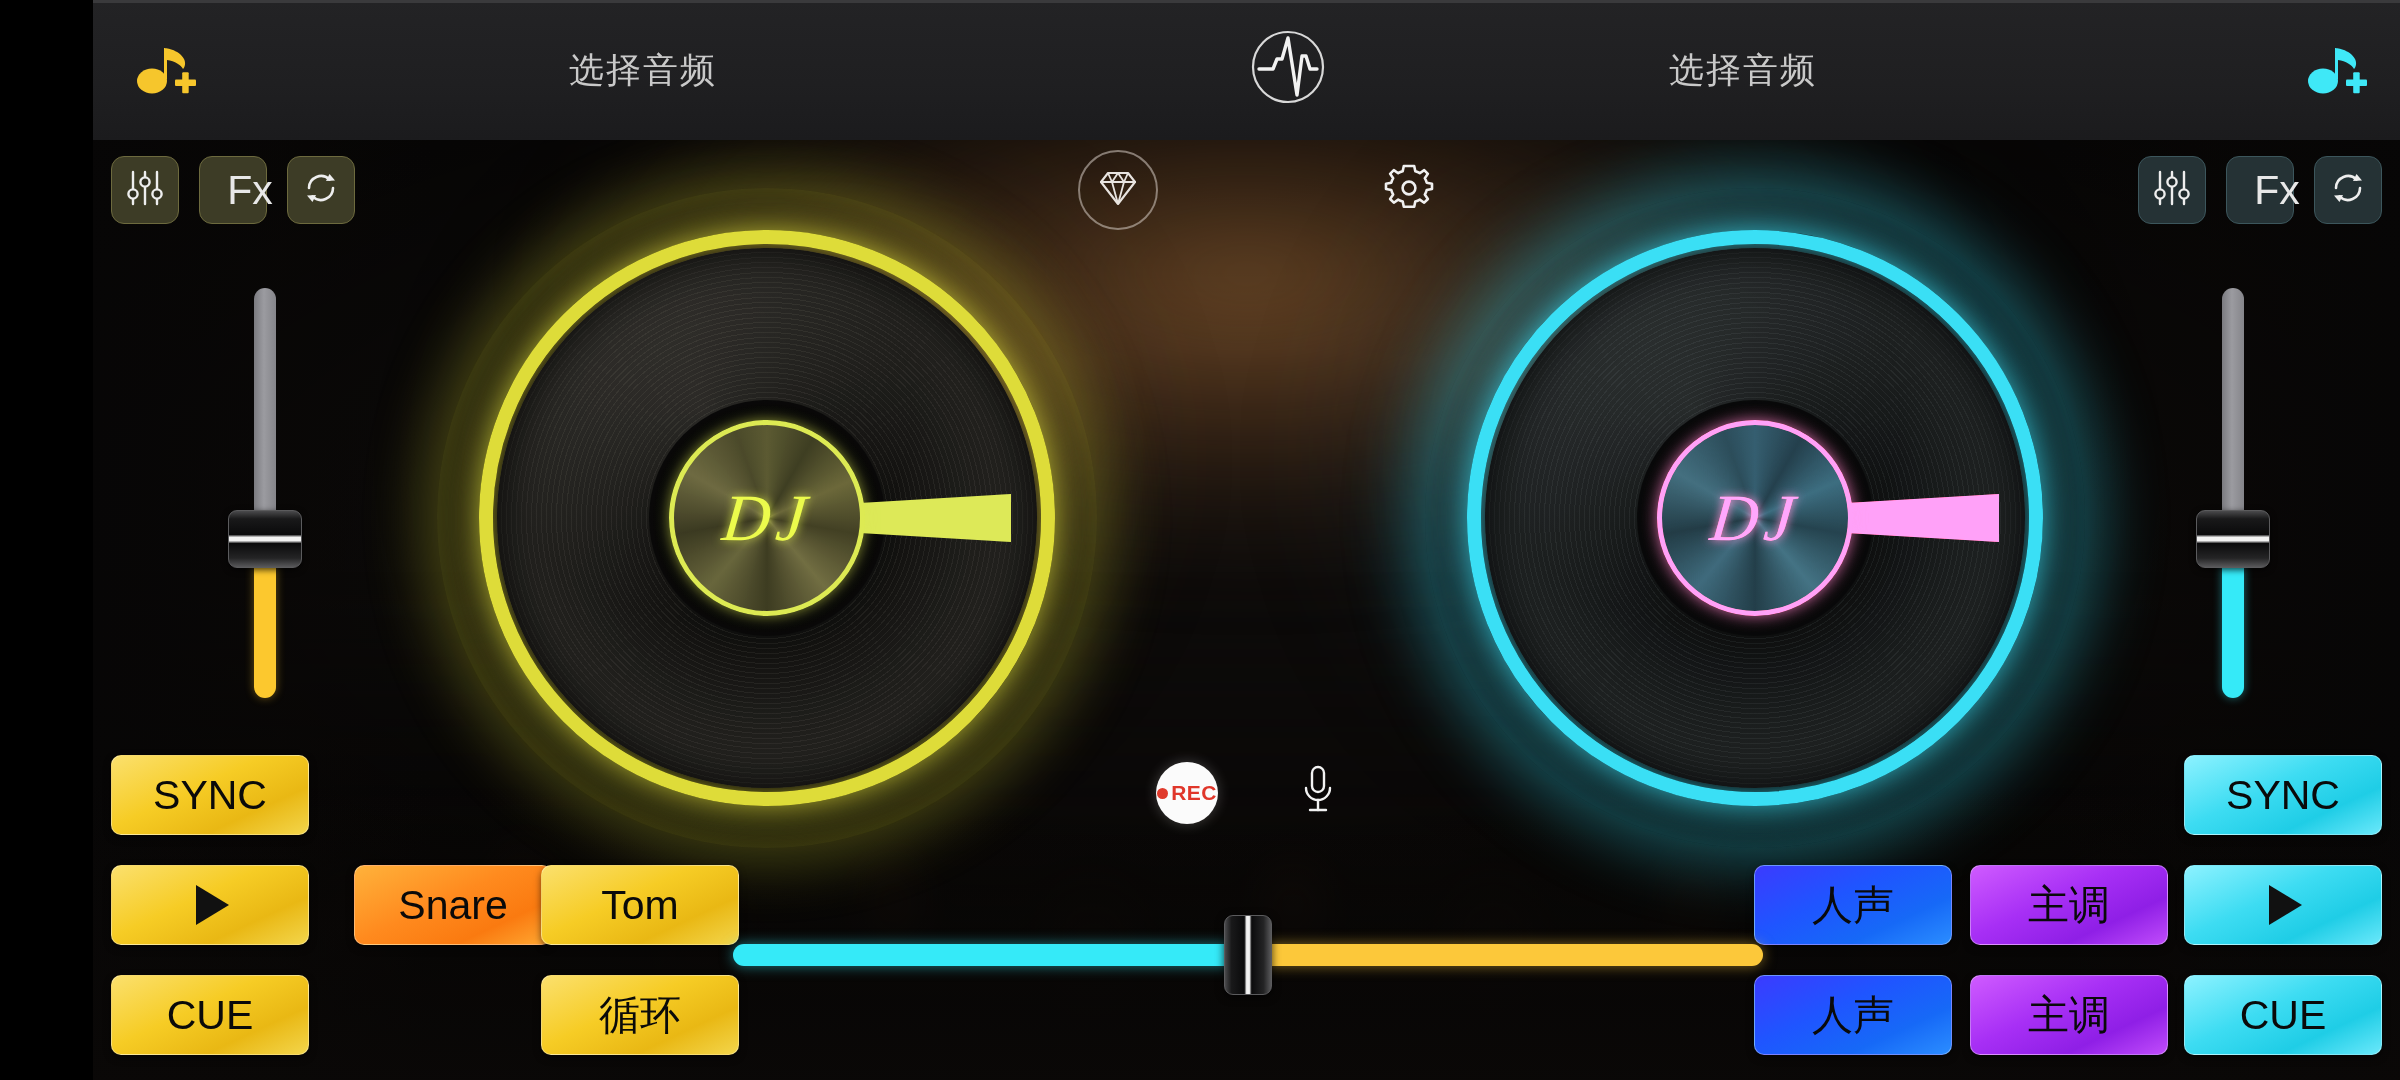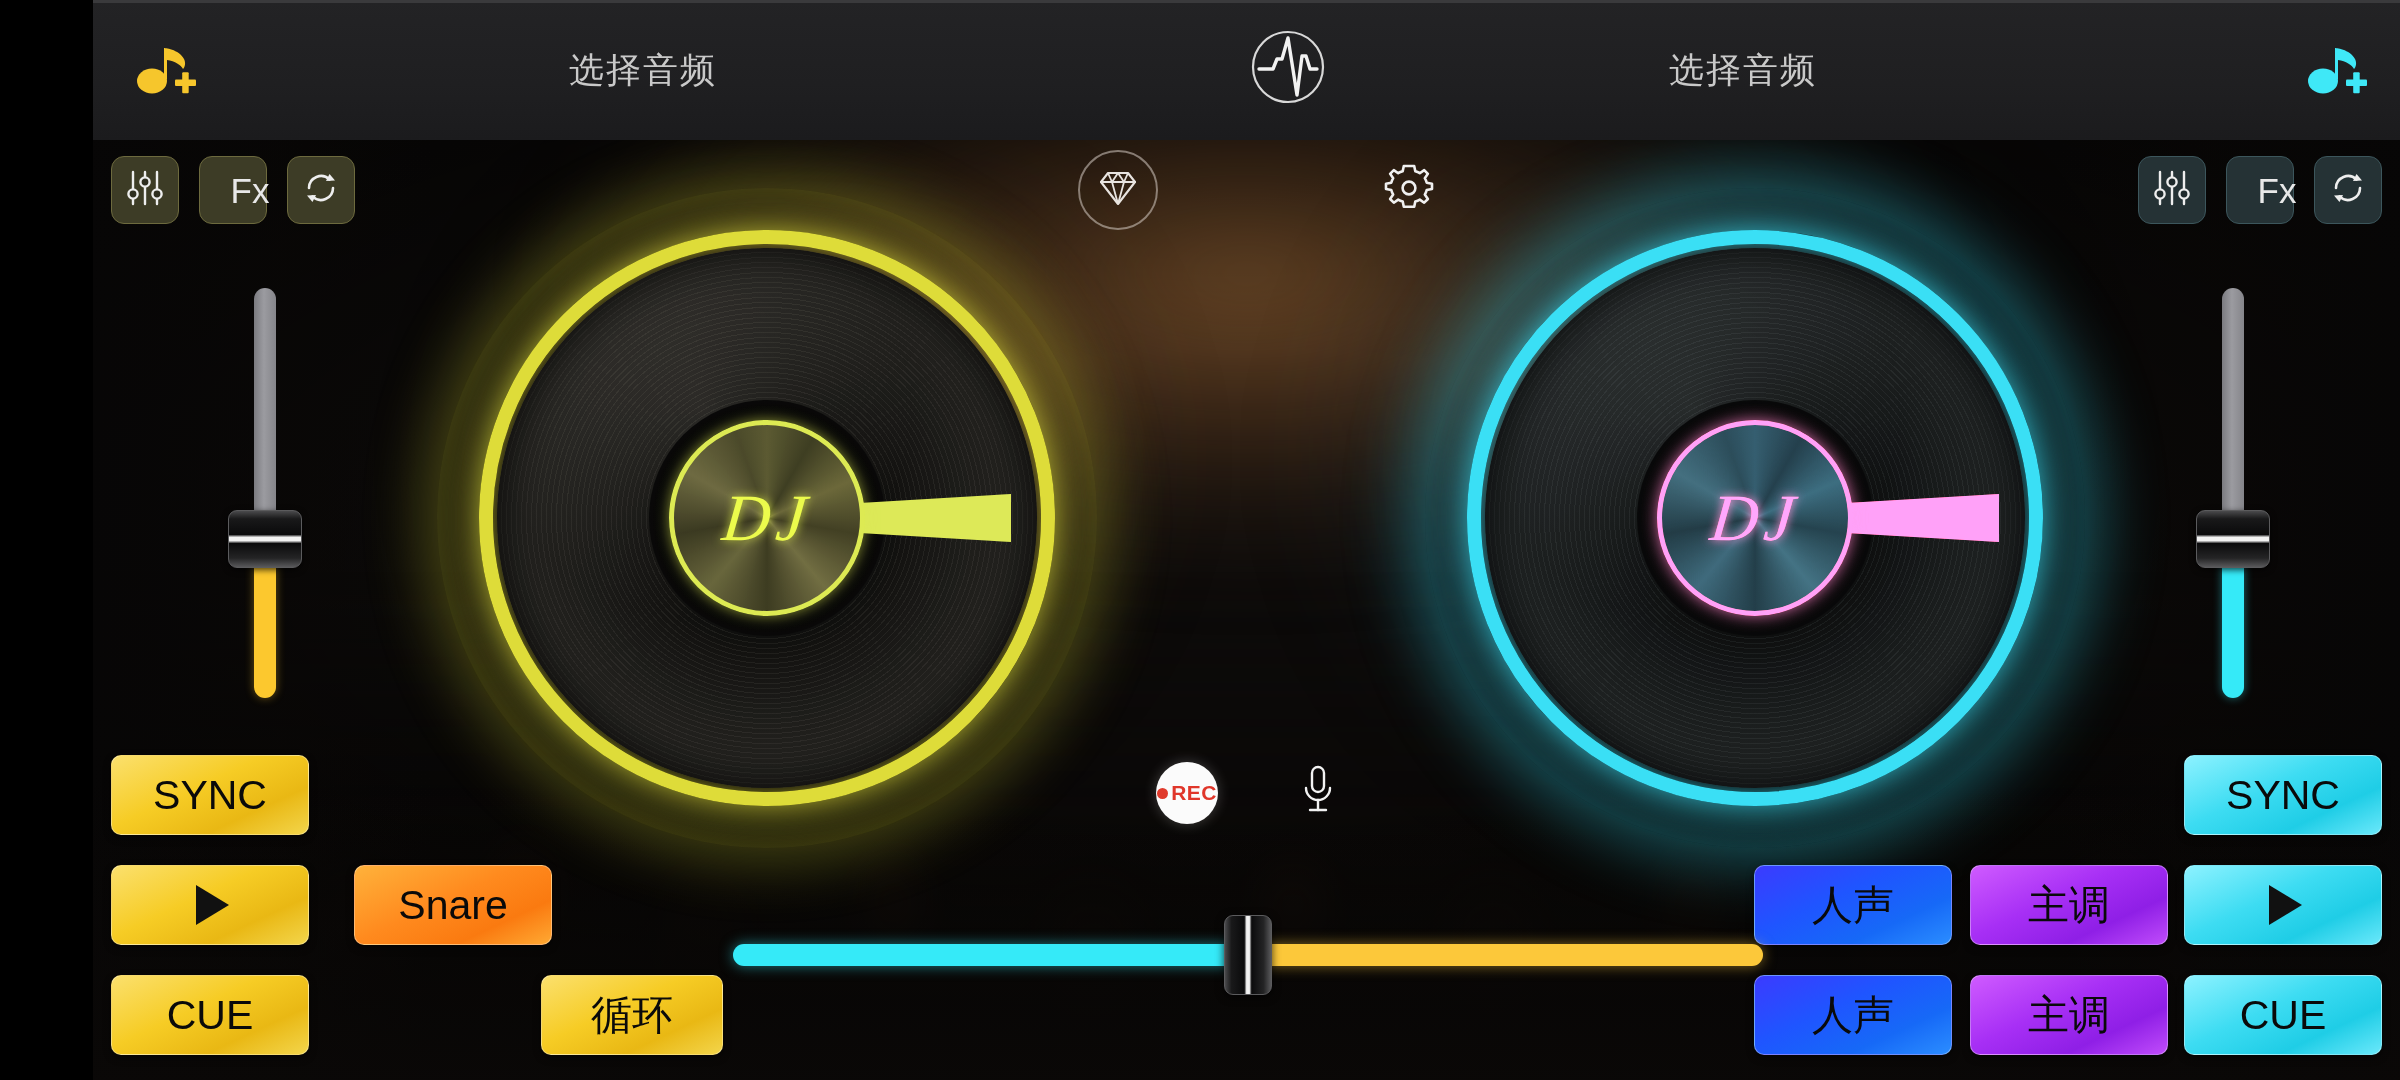--- a/index.html
+++ b/index.html
@@ -124,21 +124,21 @@
   
   .toolrow { position:absolute; top:156px; display:flex; gap:20px; z-index:25; }
   .toolrow.left  { left:18px; }
   .toolrow.right { right:18px; }
   .tool-btn {
     width:68px; height:68px; border-radius:13px;
     display:flex; align-items:center; justify-content:center;
   }
   .tool-btn.y { background:#3d3c26; border:1px solid #6d6a3e; }
   .tool-btn.c { background:#253235; border:1px solid #3c565c; }
-  .tool-btn .fxtext { color:#e8e8e8; font-size:35px; font-weight:400; line-height:1;margin-left:34px; }
+  .tool-btn .fxtext { color:#e8e8e8; font-size:41px; font-weight:400; line-height:1;margin-left:34px; }
 
   
   .gem-btn {
     position:absolute; left:985px; top:150px;
     width:80px; height:80px; border-radius:50%;
     border:2px solid rgba(214,204,196,0.55);
     display:flex; align-items:center; justify-content:center;
     z-index:25;
   }
   .gear-btn {
@@ -466,22 +466,23 @@
 
     <div class="pad yellow" style="left:18px; top:865px; width:198px; height:80px;">
       <span class="play-tri"></span>
     </div>
 
     <div class="pad yellow" style="left:18px; top:975px; width:198px; height:80px;">CUE</div>
 
     <div class="pad orange" style="left:232px; top:865px; width:198px; height:80px;margin-left:29px;">Snare</div>
 
 
-
-    <div class="pad yellow" style="left:448px; top:975px; width:182px; height:80px;">循环</div>
+    <div class="pad yellow" style="left:448px; top:865px; width:198px; height:80px;">Tom</div>
+
+    <div class="pad yellow" style="left:448px; top:975px; width:198px; height:80px;">循环</div>
 
     <div class="pad cyan" style="right:18px; top:755px; width:198px; height:80px;">SYNC</div>
 
     <div class="pad cyan" style="right:18px; top:865px; width:198px; height:80px;">
       <span class="play-tri"></span>
     </div>
 
     <div class="pad cyan" style="right:18px; top:975px; width:198px; height:80px;">CUE</div>
 
     <div class="pad purple" style="right:232px; top:865px; width:198px; height:80px;">主调</div>

